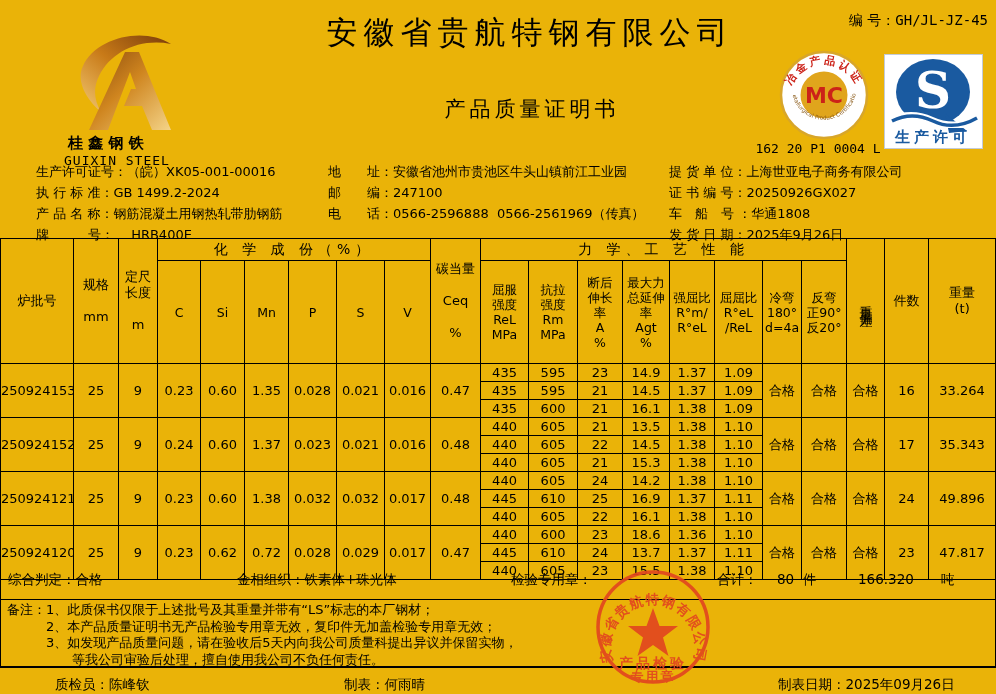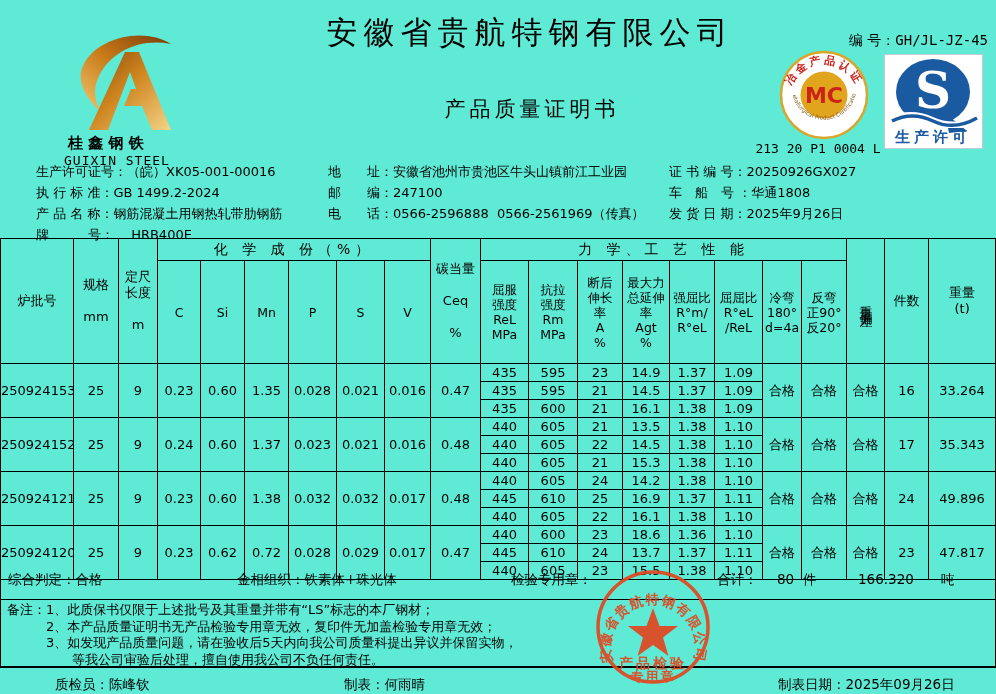--- a/index.html
+++ b/index.html
@@ -1,25 +1,25 @@
 <!DOCTYPE html>
 <html><head>
 <meta charset="utf-8">
 <style>
   * { margin:0; padding:0; box-sizing:border-box; }
   body { background:#fff; }
-  .page { position:relative; width:996px; height:694px; background:#5eead4; color:#000;
+  .page { position:relative; width:996px; height:694px; background:#eab308; color:#000;
           font-family:"DejaVu Sans", sans-serif; overflow:hidden; }
 
   
   .title { position:absolute; top:12px; left:0; width:1060px; text-align:center;
            font-family:"DejaVu Serif", serif; font-size:31px; letter-spacing:6px; }
   .subtitle { position:absolute; top:95px; left:0; width:1064px; text-align:center;
               font-family:"DejaVu Serif", serif; font-size:21px; letter-spacing:4px; }
-  .serial { position:absolute; top:32px; right:8px; font-size:14px; font-family:"DejaVu Sans Mono", monospace;margin-left:29px; }
+  .serial { position:absolute; top:12px; right:8px; font-size:14px; font-family:"DejaVu Sans Mono", monospace;margin-left:29px; }
   .serial b { font-family:"DejaVu Sans", sans-serif; font-weight:normal; }
 
   .logo { position:absolute; top:30px; left:28px; width:126px;margin-left:36px; }
   .logo svg { display:block; margin:0 auto; }
   .logo-cn { display:flex; justify-content:space-between; font-size:15px; font-weight:bold; padding:0 4px; }
   .logo-en { text-align:left; font-family:"DejaVu Sans Mono", monospace; font-size:13px; letter-spacing:1px; }
 
   .mc { position:absolute; top:50px; left:779px; }
   .mc-code { position:absolute; top:141px; left:752px; width:132px; text-align:center;
              font-family:"DejaVu Sans Mono", monospace; font-size:13px; }
@@ -95,21 +95,21 @@
       </defs>
       <text font-size="11" font-weight="bold" fill="#cc2218" letter-spacing="3">
         <textPath href="#mcTop" startOffset="50%" text-anchor="middle">冶金产品认证</textPath>
       </text>
       <text font-size="5.6" fill="#8a5a18">
         <textPath href="#mcBot" startOffset="50%" text-anchor="middle">Metallurgical Product Certification</textPath>
       </text>
       <text x="45" y="53" text-anchor="middle" font-size="22" font-weight="bold" fill="#cc2218">MC</text>
     </svg>
   </div>
-  <div class="mc-code">213 20 P1 0004 L</div>
+  <div class="mc-code">162 20 P1 0004 L</div>
 
   <div class="qs">
     <svg width="97" height="93" viewBox="0 0 97 93">
       <ellipse cx="48" cy="37" rx="37" ry="33" fill="#1a5aa0"></ellipse>
       <text x="48" y="53" text-anchor="middle" font-family="DejaVu Serif, serif" font-size="50" font-weight="bold" fill="#fff">S</text>
       <path d="M60,58 L82,76 L64,78 Z" fill="#1a5aa0"></path>
       <path d="M4,62 Q26,52 48,62 T94,60 L94,73 L4,73 Z" fill="#fff"></path>
       <path d="M7,66 Q27,56 48,66 T92,63" stroke="#1a5aa0" stroke-width="3.5" fill="none"></path>
       <text x="48" y="87" text-anchor="middle" font-size="15" font-weight="bold" fill="#1a5aa0" letter-spacing="4">生产许可</text>
     </svg>
@@ -121,20 +121,21 @@
       <div class="info-row"><span>执 行 标 准：</span><span>GB 1499.2-2024</span></div>
       <div class="info-row"><span>产 品 名 称：</span><span>钢筋混凝土用钢热轧带肋钢筋</span></div>
       <div class="info-row"><span>牌　　　号：</span><span>　 HRB400E</span></div>
     </div>
     <div class="info-col col-m">
       <div class="info-row"><span>地　　址：</span><span>安徽省池州市贵池区牛头山镇前江工业园</span></div>
       <div class="info-row"><span>邮　　编：</span><span>247100</span></div>
       <div class="info-row"><span>电　　话：</span><span>0566-2596888  0566-2561969（传真）</span></div>
     </div>
     <div class="info-col col-r">
+      <div class="info-row"><span>提 货 单 位：</span><span>上海世亚电子商务有限公司</span></div>
       <div class="info-row"><span>证 书 编 号：</span><span>20250926GX027</span></div>
       <div class="info-row"><span>车　船　号 ：</span><span>华通1808</span></div>
       <div class="info-row"><span>发 货 日 期：</span><span>2025年9月26日</span></div>
     </div>
   </div>
 
   <table class="main">
     <colgroup>
       <col style="width:73px">
         <col style="width:45px">

